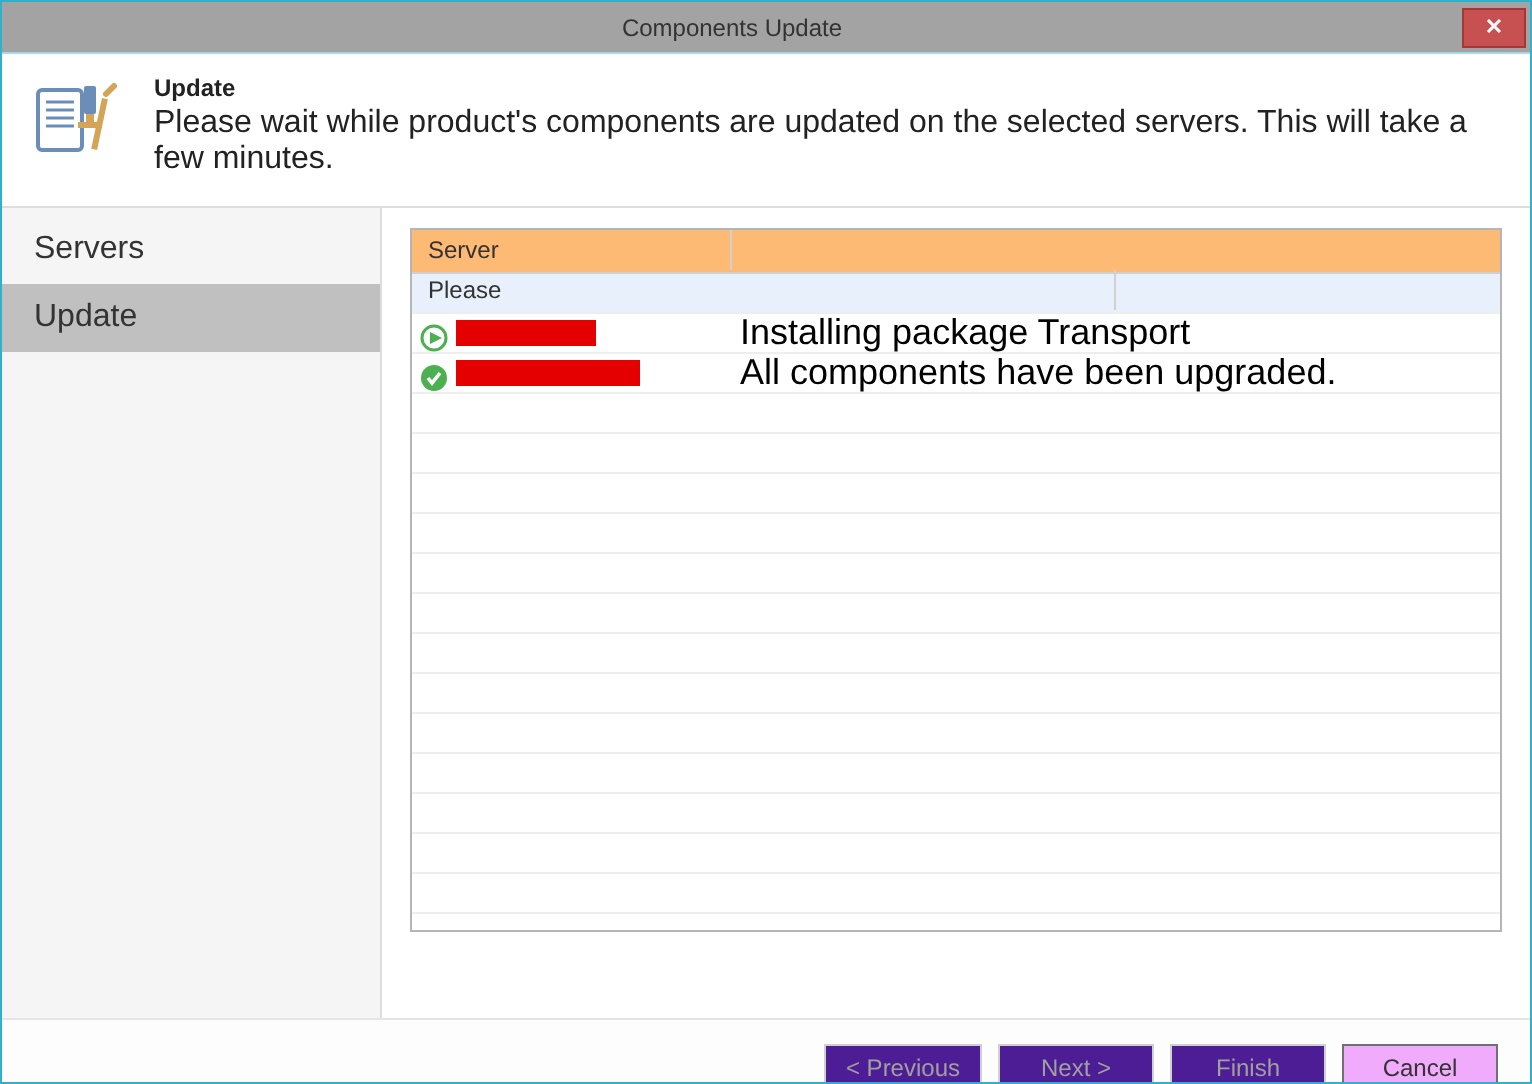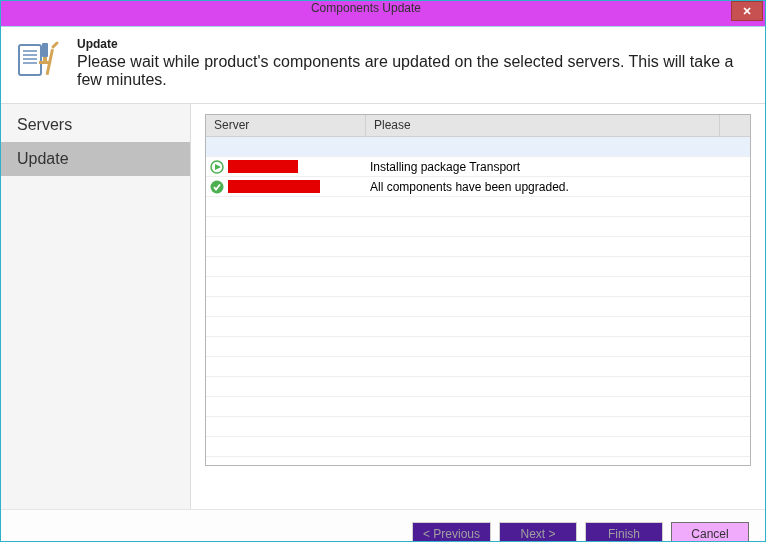--- a/index.html
+++ b/index.html
@@ -7,24 +7,24 @@
       font-family: 'Segoe UI', Tahoma, sans-serif;
       font-size: 12px;
       background: #fff;
       width: 766px;
       height: 542px;
       overflow: hidden;
       border: 1px solid #2fb1cc;
     }
     .titlebar {
       height: 26px;
-      background: #d946ef;
+      background: #a3a3a3;
       border-bottom: 1px solid #a8d8e5;
       display: flex;
-      align-items: flex-start;
+      align-items: center;
       position: relative;
     }
     .titlebar-title {
       flex: 1;
       text-align: center;
       color: #333;
       font-size: 12px;
     }
     .close-btn {
       width: 32px;
@@ -87,22 +87,23 @@
     }
     .grid {
       border: 1px solid #b5b5b5;
       height: 352px;
       background: #fff;
       overflow: hidden;
     }
     .grid-header {
       display: flex;
       height: 22px;
-      background: #e5e5e5;
+      background: #fdba74;
       border-bottom: 1px solid #d0d0d0;
+      flex-direction: column;
     }
     .grid-header-cell {
       padding: 3px 8px;
       font-size: 12px;
       border-right: 1px solid #d0d0d0;
       color: #333;
     }
     .col-server { width: 160px; }
     .col-status { flex: 1; width: 352px; }
     .col-extra { width: 30px; border-right: none; }
@@ -113,21 +114,21 @@
       display: flex;
       height: 20px;
       border-bottom: 1px solid #eee;
       align-items: center;
     }
     .grid-row.selected {
       background: #e8f1fb;
     }
     .grid-cell {
       padding: 2px 4px;
-      font-size: 12px;
+      font-size: 18px;
       display: flex;
       align-items: center;
       gap: 4px;
       margin-top: 40px;
     }
     .grid-cell.col-server { width: 160px; }
     .grid-cell.col-status { flex: 1; }
     .row-icon {
       width: 14px;
       height: 14px;

